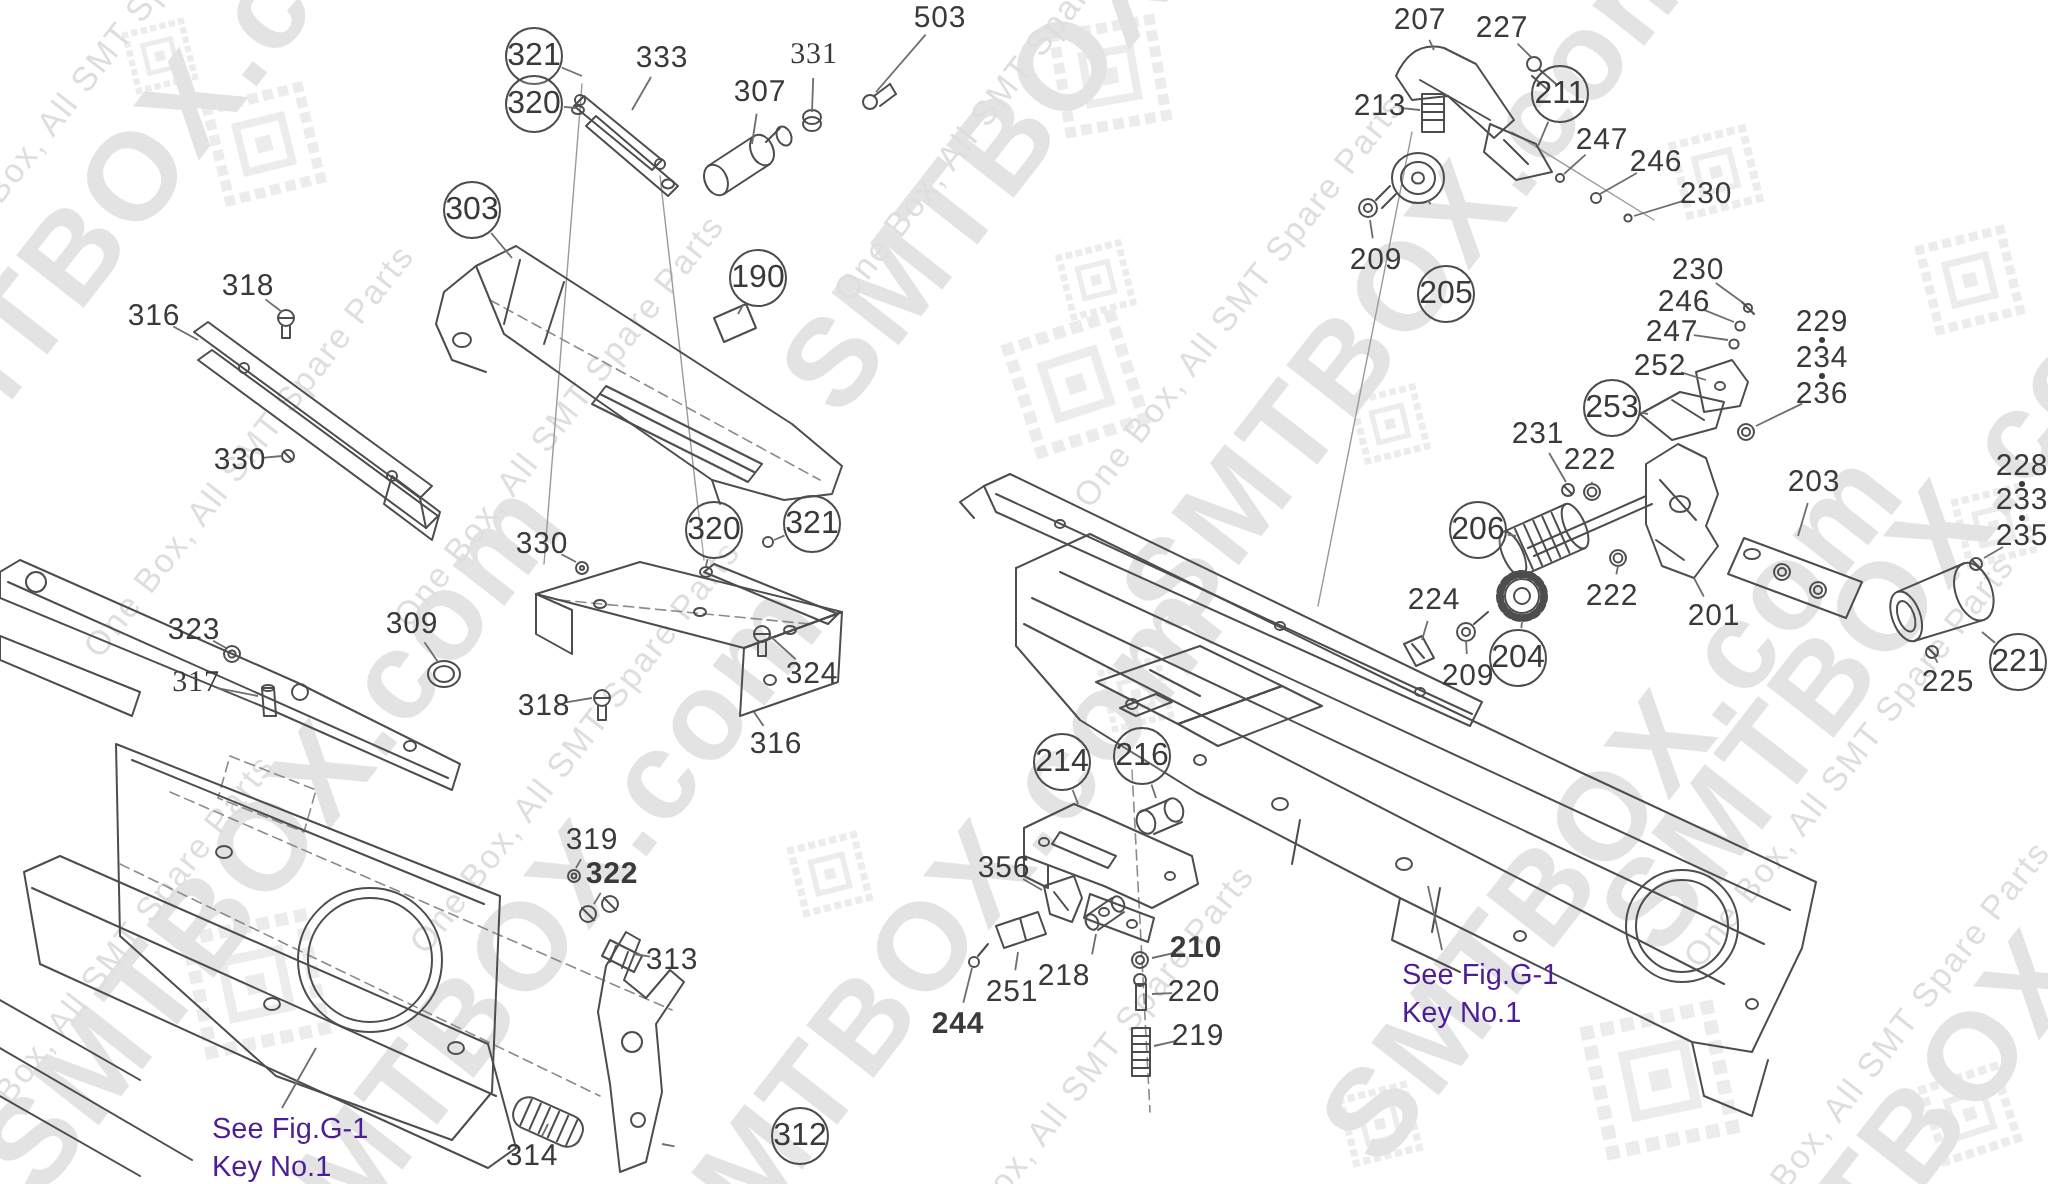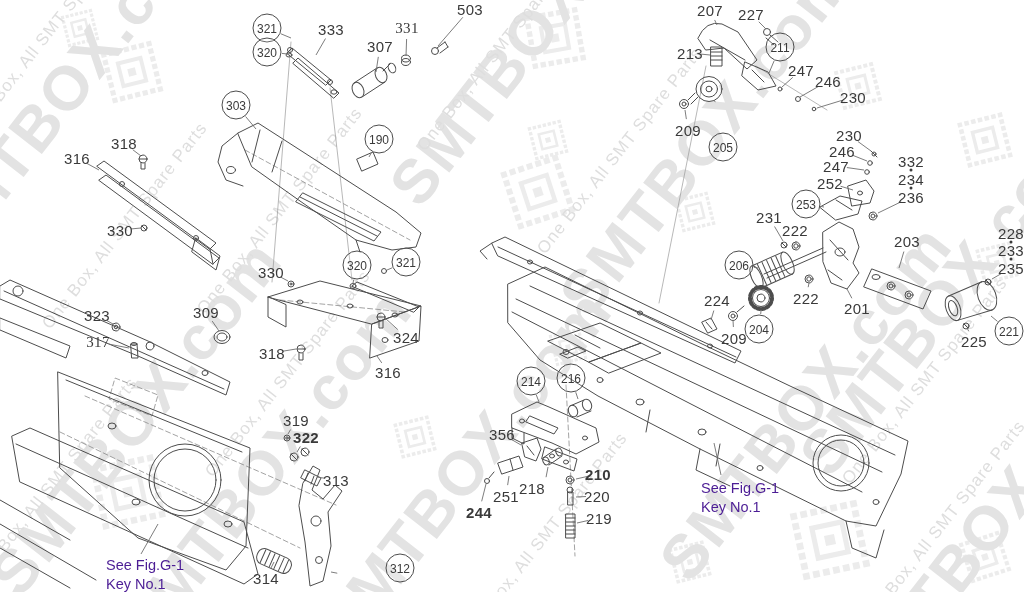--- a/index.html
+++ b/index.html
@@ -13,21 +13,21 @@
   .wm-small{font-family:"Liberation Sans",sans-serif;font-size:17px;fill:#dedede;letter-spacing:1px;}
   
   .callout{
     position:absolute;transform:translate(-50%,-50%);
     font-size:15px;color:#3a3a3a;letter-spacing:.4px;white-space:nowrap;z-index:5;
   }
   .callout.bold{font-weight:bold;}
   .callout.circled{
     width:27px;height:27px;border:1.5px solid #4d4d4d;border-radius:50%;
     display:flex;align-items:center;justify-content:center;
-    font-size:12px;letter-spacing:0;background:rgba(255,255,255,.15);
+    font-size:16px;letter-spacing:0;background:rgba(255,255,255,.15);
   }
   .note{
     position:absolute;font-size:14.5px;line-height:1.32;color:#4c1d95;
     white-space:pre-line;z-index:5;
   }
   .tie-dot{
     position:absolute;width:3px;height:3px;border-radius:50%;
     background:#3a3a3a;transform:translate(-50%,-50%);z-index:5;
   }
 </style>
@@ -538,21 +538,21 @@
       <div class="callout circled" style="left: 780px; top: 47px;">211</div>
       <div class="callout" style="left: 801px; top: 70px;">247</div>
       <div class="callout" style="left: 828px; top: 81px;">246</div>
       <div class="callout" style="left: 853px; top: 97px;">230</div>
       <div class="callout circled" style="left: 723px; top: 115px; margin-top: 32px;">205</div>
       <div class="callout" style="left: 688px; top: 130px;">209</div>
       <div class="callout" style="left: 849px; top: 135px;">230</div>
       <div class="callout" style="left: 842px; top: 151px;">246</div>
       <div class="callout" style="left: 836px; top: 166px;">247</div>
       <div class="callout" style="left: 830px; top: 183px;">252</div>
-      <div class="callout" style="left: 911px; top: 161px;">332</div>
+      <div class="callout" style="left: 911px; top: 161px;">229</div>
       <div class="callout" style="left: 911px; top: 179px;">234</div>
       <div class="callout" style="left: 911px; top: 197px;">236</div>
       <div class="callout circled" style="left: 806px; top: 204px;">253</div>
       <div class="callout" style="left: 769px; top: 217px;">231</div>
       <div class="callout" style="left: 795px; top: 230px;">222</div>
       <div class="callout circled" style="left: 739px; top: 265px;">206</div>
       <div class="callout" style="left: 806px; top: 298px;">222</div>
       <div class="callout" style="left: 717px; top: 300px;">224</div>
       <div class="callout circled" style="left: 759px; top: 329px;">204</div>
       <div class="callout" style="left: 734px; top: 338px;">209</div>

